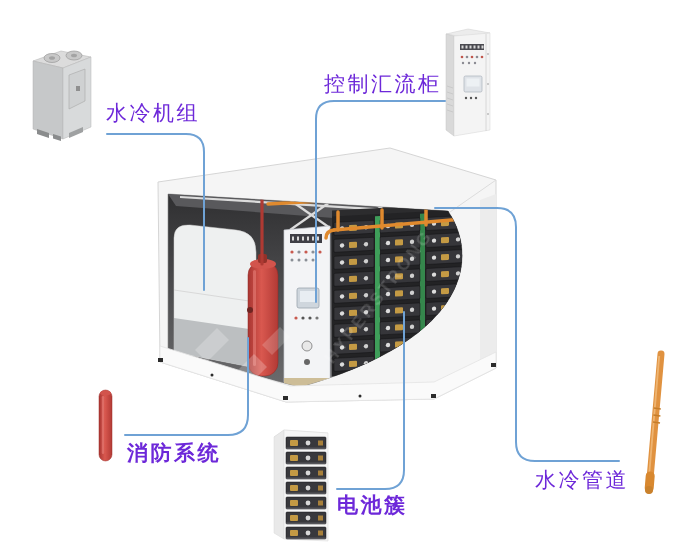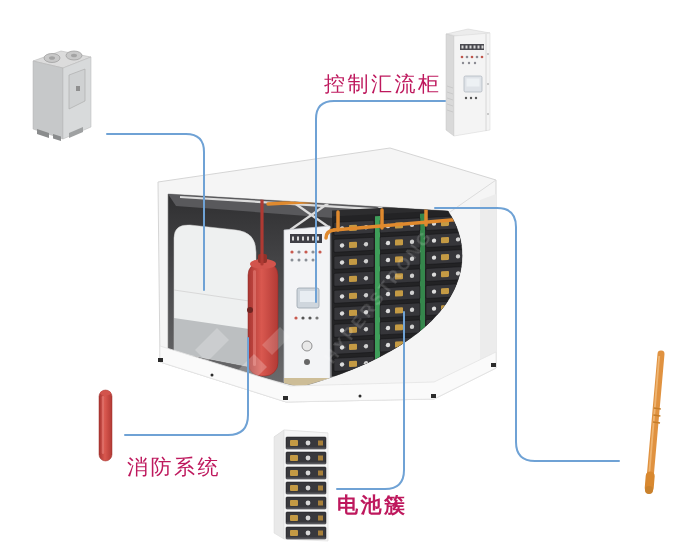--- a/index.html
+++ b/index.html
@@ -2,21 +2,21 @@
 <html><head>
 <meta charset="utf-8">
 <style>
   html,body{margin:0;padding:0;background:#ffffff;}
   .canvas{
     position:relative;width:685px;height:544px;overflow:hidden;background:#ffffff;
     font-family:"Liberation Sans","DejaVu Sans",sans-serif;
   }
   .illu{position:absolute;}
   .label{
-    position:absolute;color:#be185d;font-size:21px;letter-spacing:2.5px;
+    position:absolute;color:#6d28d9;font-size:21px;letter-spacing:2.5px;
     white-space:nowrap;line-height:1.25;font-weight:400;
   }
   .callouts{position:absolute;left:0;top:0;z-index:8;}
   .labels-layer{position:absolute;left:0;top:0;width:100%;height:100%;z-index:9;}
 </style>
 </head>
 <body>
 
 <div class="canvas">
 
@@ -268,18 +268,20 @@
     <g fill="none" stroke="#6FA2D5" stroke-width="2" stroke-linecap="round">
       <path d="M107 134 H186 Q204 134 204 152 V290"></path>
       <path d="M445 101 H334 Q316 101 316 119 V302"></path>
       <path d="M125 435 H228 Q248 435 248 415 V338"></path>
       <path d="M337 489 H385 Q404 489 404 470 V312"></path>
       <path d="M435 208 H497 Q516 208 516 227 V442 Q516 461 535 461 H619"></path>
     </g>
   </svg>
 
   <div class="labels-layer">
+    <div class="label" style="left:106px;top:100px;">水冷机组</div>
     <div class="label" style="left:324px;top:71px;">控制汇流柜</div>
-    <div class="label" style="left:127px;top:454px;">消防系统</div>
+    <div class="label" style="left:127px;top:440px;font-weight:bold;">消防系统</div>
     <div class="label" style="left:337px;top:492px;font-weight:bold;">电池簇</div>
+    <div class="label" style="left:535px;top:467px;">水冷管道</div>
   </div>
 
 </div>
 
 </body></html>

